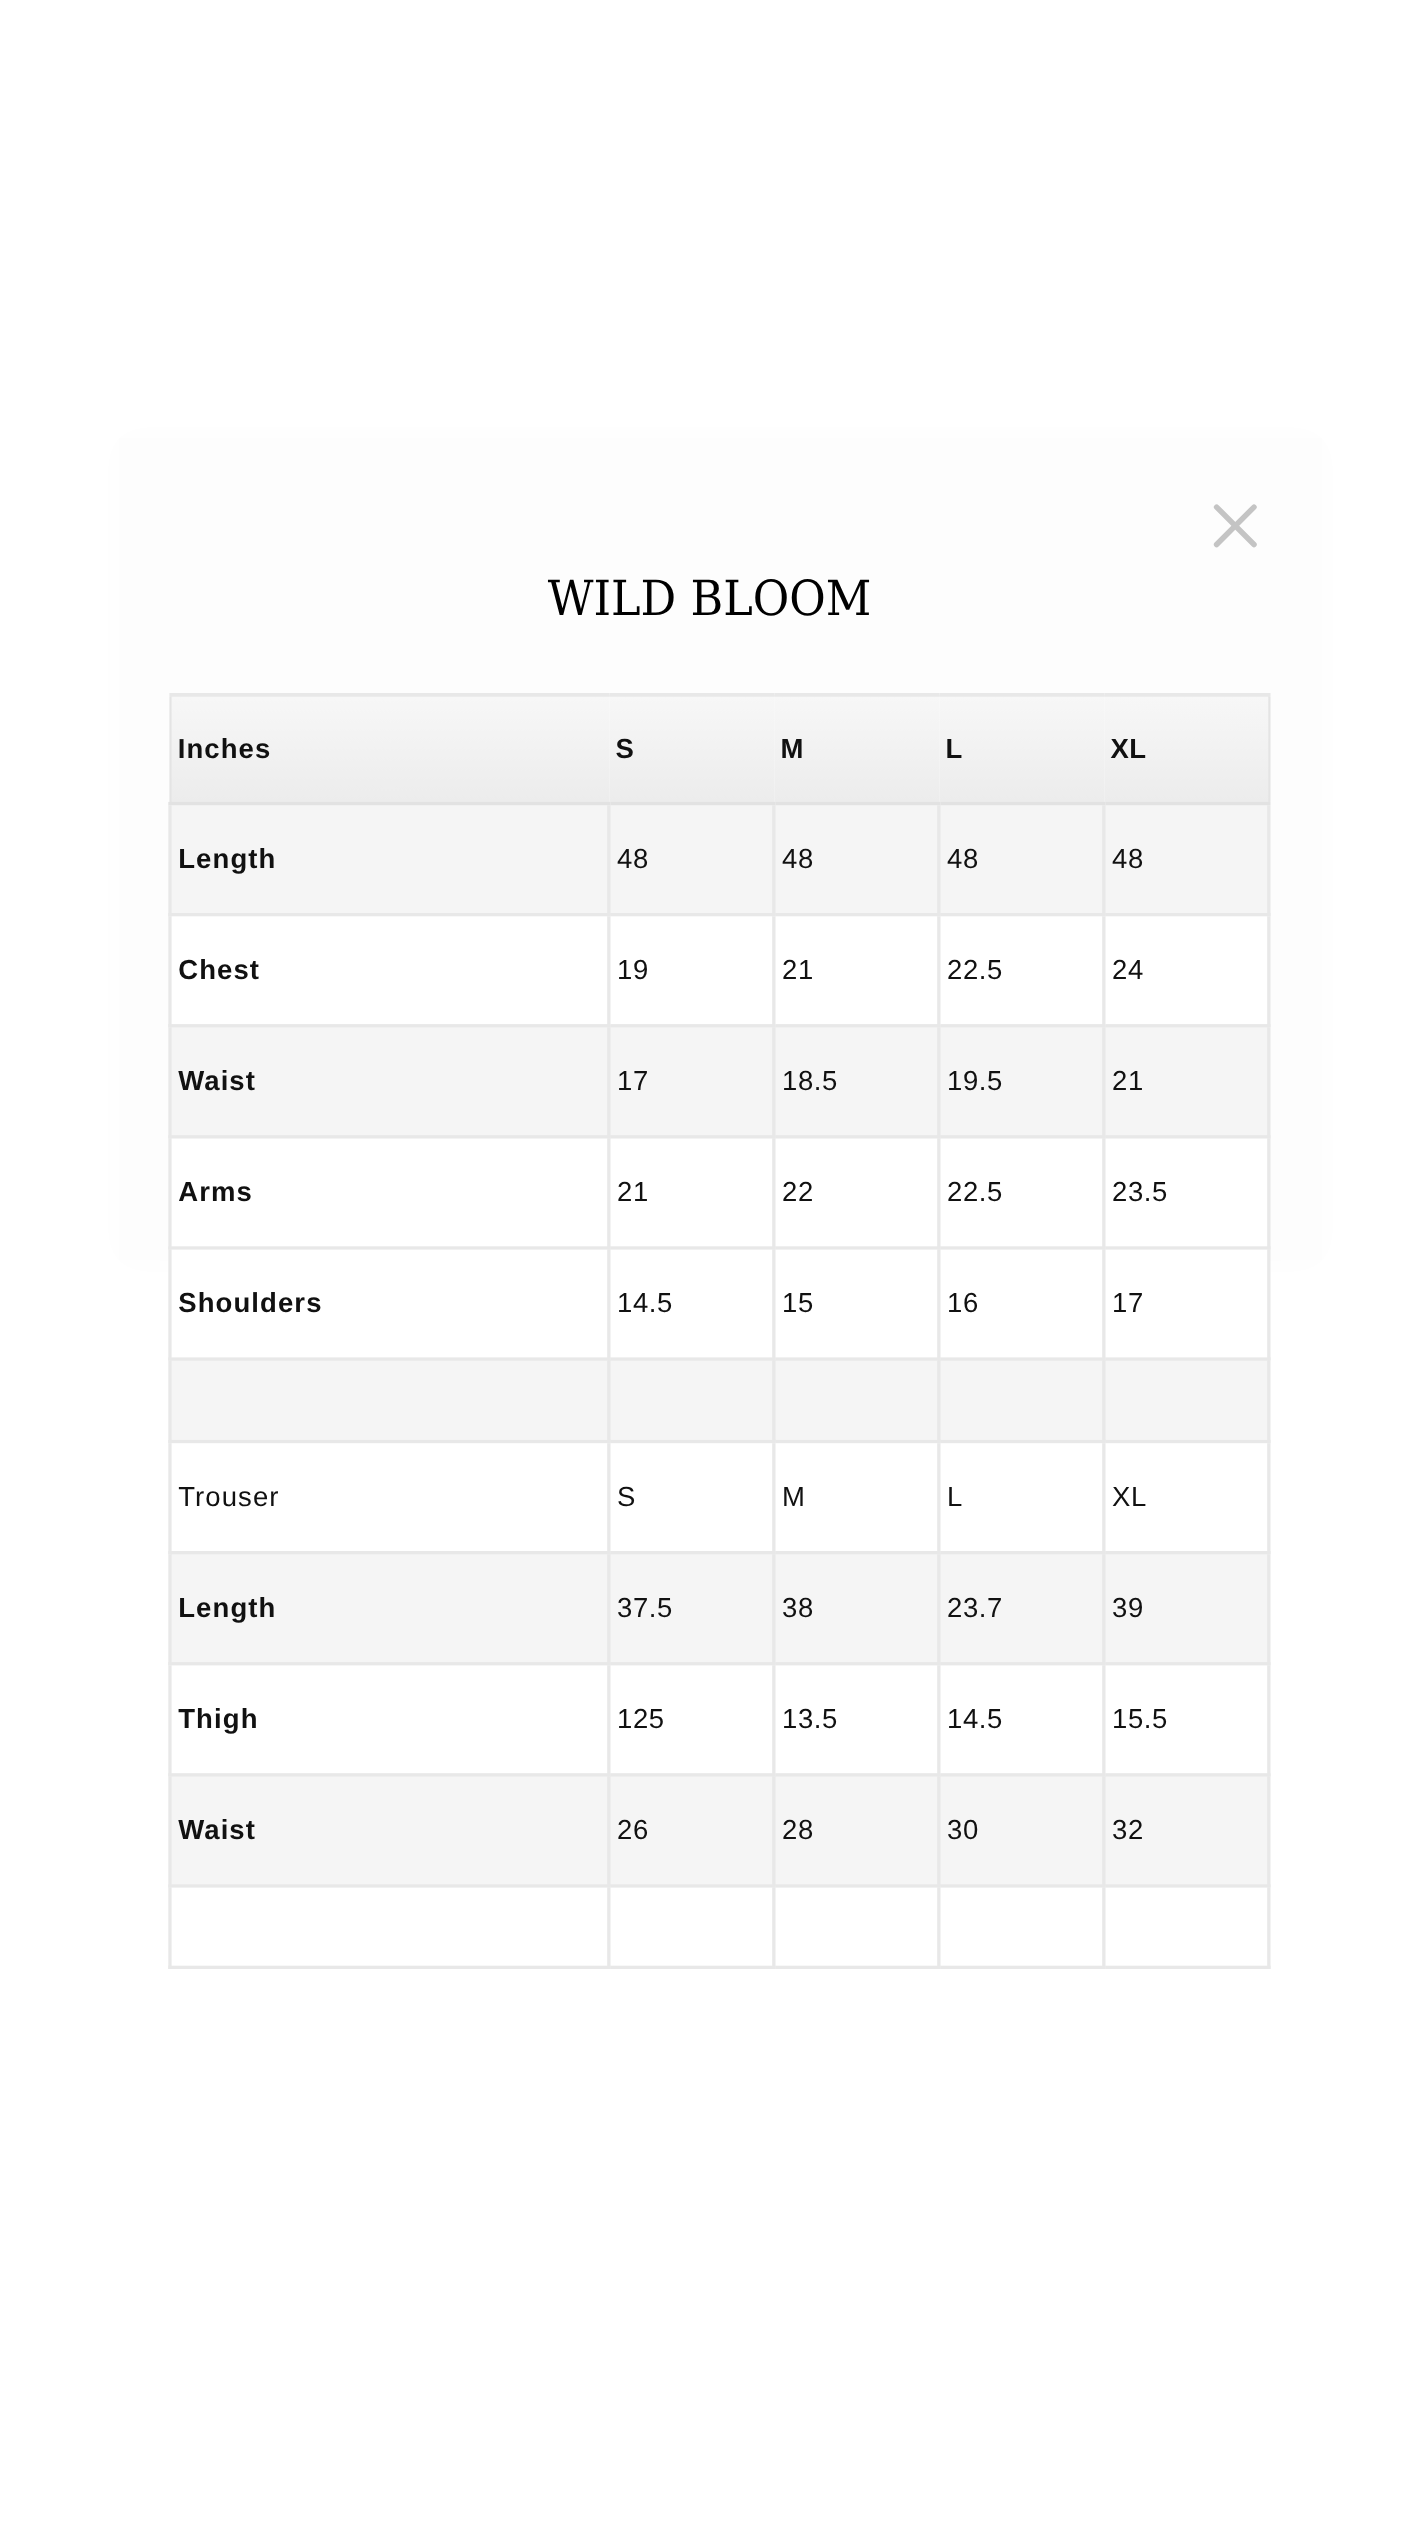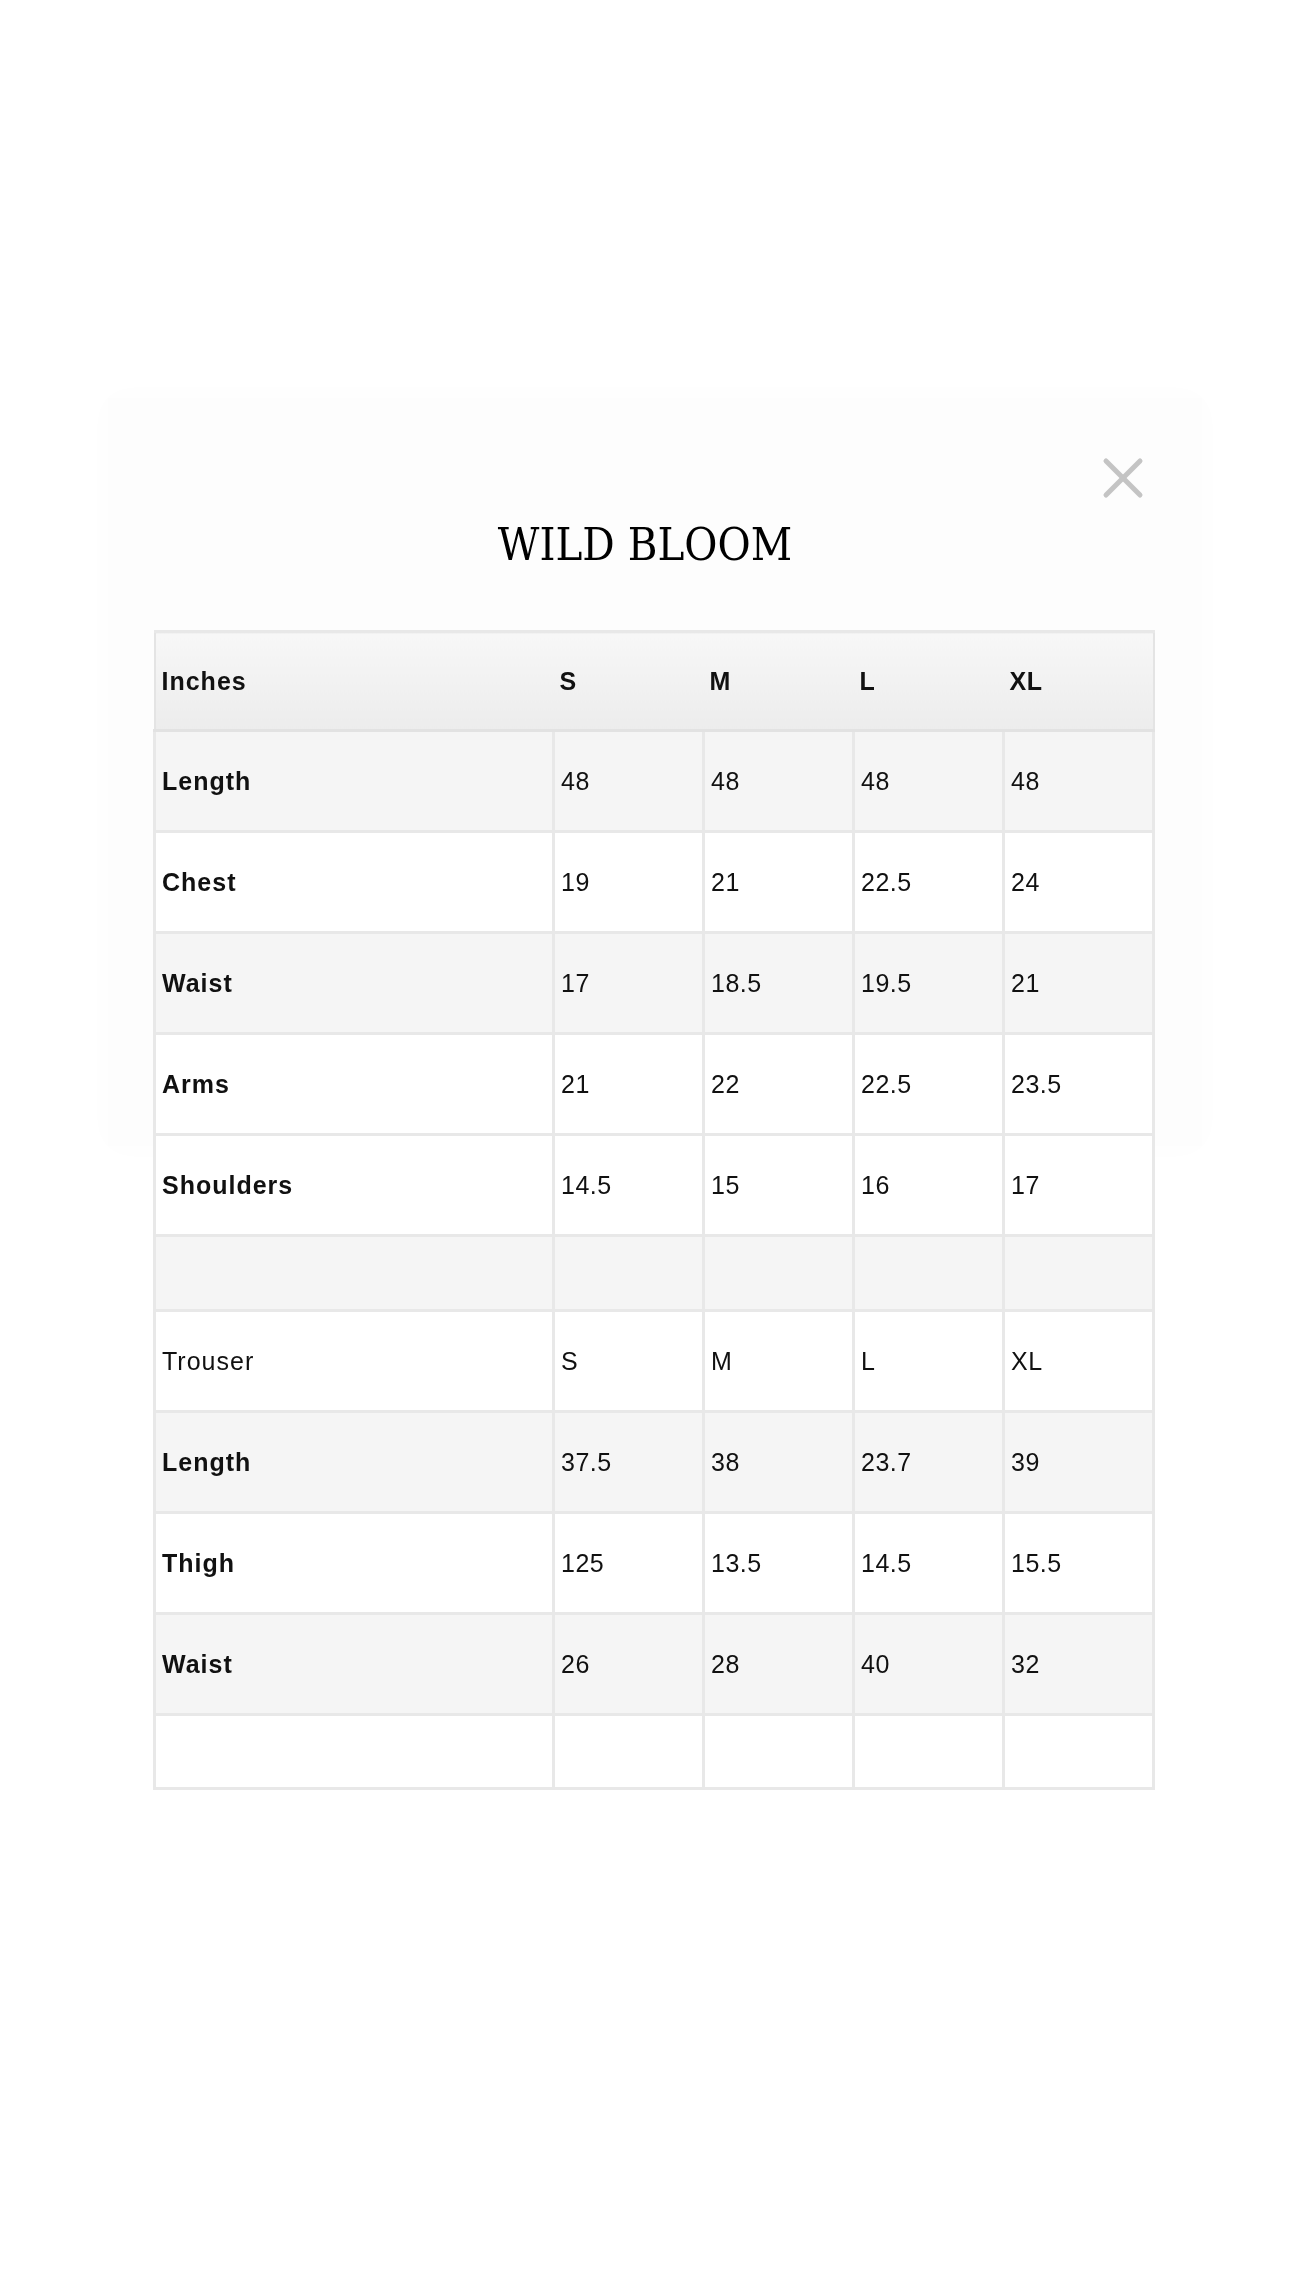--- a/index.html
+++ b/index.html
@@ -193,21 +193,21 @@
           <td class="label-cell">Thigh</td>
           <td>125</td>
           <td>13.5</td>
           <td>14.5</td>
           <td>15.5</td>
         </tr>
         <tr class="odd">
           <td class="label-cell">Waist</td>
           <td>26</td>
           <td>28</td>
-          <td>40</td>
+          <td>30</td>
           <td>32</td>
         </tr>
         <tr class="even tail">
           <td class="label-cell"></td>
           <td></td>
           <td></td>
           <td></td>
           <td></td>
         </tr>
       </tbody>

